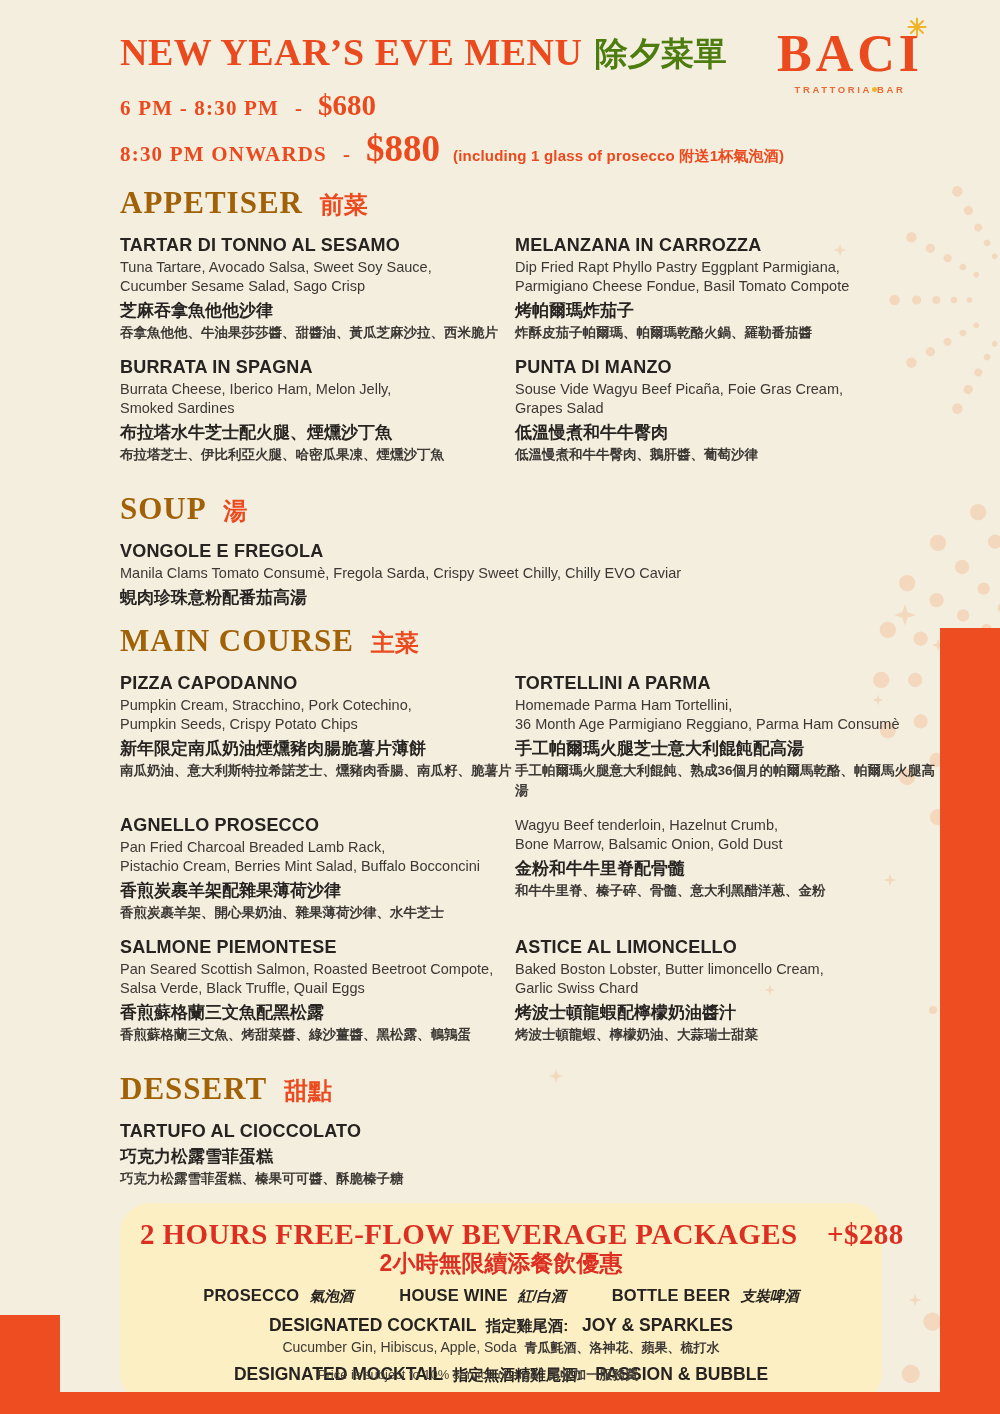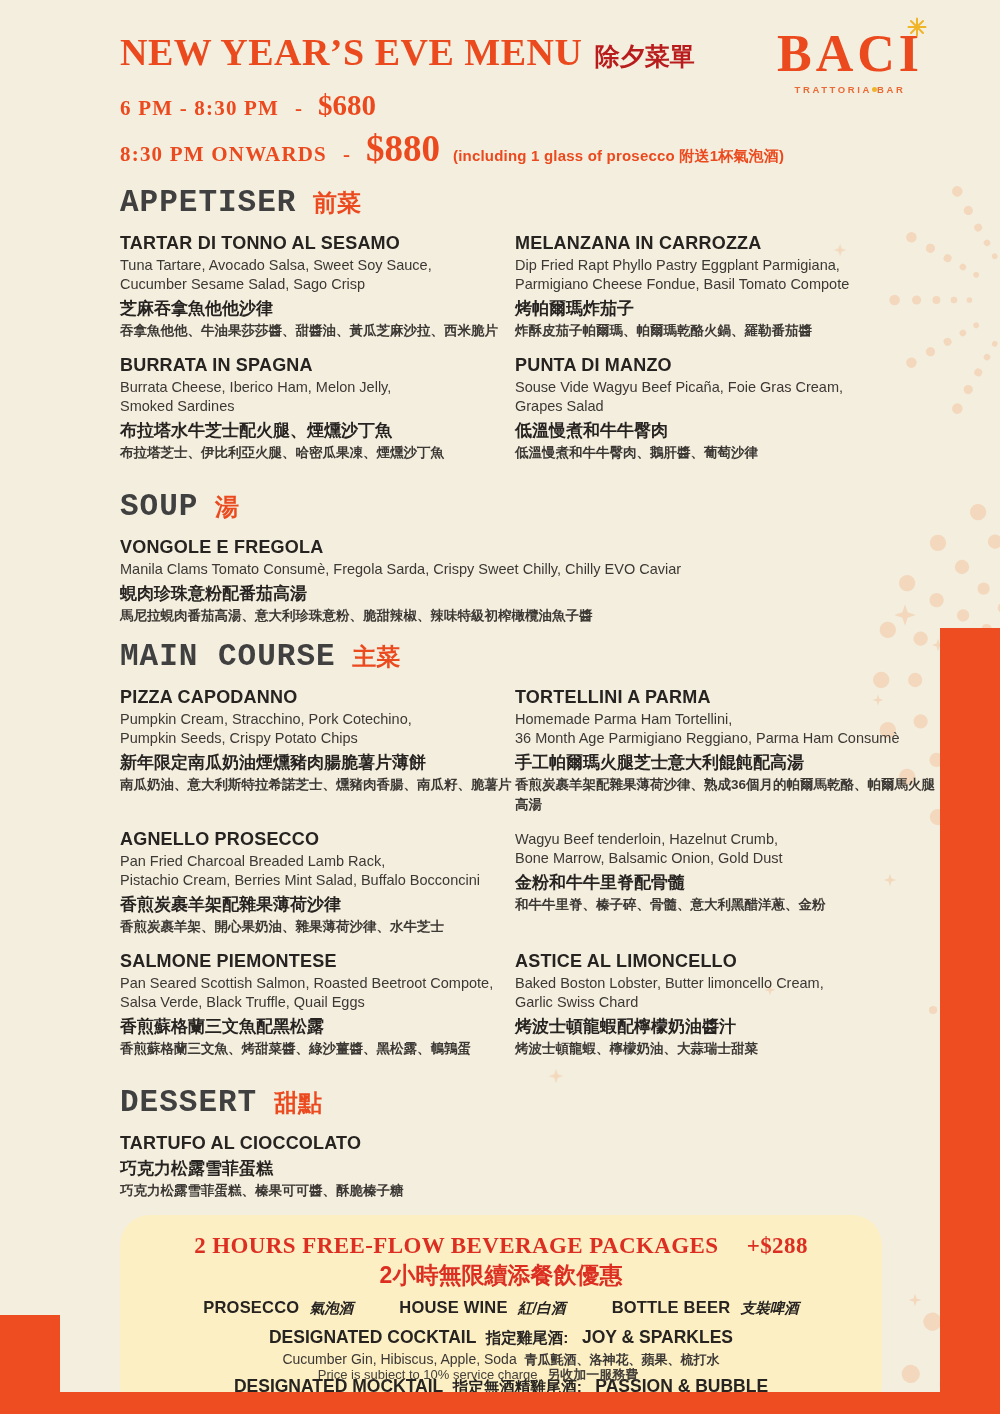--- a/index.html
+++ b/index.html
@@ -10,21 +10,21 @@
   .strip-right{right:0;top:628px;width:60px;height:786px;}
   .strip-left{left:0;top:1315px;width:60px;height:99px;}
   .strip-bottom{left:0;bottom:0;width:100%;height:22px;}
   .content{position:relative;z-index:1;padding:30px 60px 0 120px;}
 
   
   .header{position:relative;}
   .page-title{line-height:44px;white-space:nowrap;}
   .t-en{font-family:"Liberation Serif","DejaVu Serif",serif;font-weight:bold;font-size:38px;
         color:#EB4A1E;letter-spacing:.5px;margin-top:22px;}
-  .t-zh{font-size:25px;color:#b91c1c;font-weight:bold;margin-left:8px;}
+  .t-zh{font-size:33px;color:#4d7c0f;font-weight:bold;margin-left:8px;}
   .logo{position:absolute;right:0;top:-2px;text-align:center;color:#EB4A1E;width:180px;}
   .logo-word{font-family:"Liberation Serif","DejaVu Serif",serif;font-weight:bold;font-size:52px;
              line-height:52px;letter-spacing:4px;position:relative;display:inline-block;}
   .logo-burst{position:absolute;top:-11px;right:-4px;}
   .logo-sub{display:flex;align-items:center;justify-content:center;margin-top:4px;
             font-size:9.5px;font-weight:bold;letter-spacing:2.6px;color:#E86A35;}
   .logo-dot{width:5px;height:5px;border-radius:50%;background:#F0B429;}
 
   .price-line{font-family:"Liberation Serif","DejaVu Serif",serif;font-weight:bold;color:#EB4A1E;
               margin-top:10px;line-height:26px;white-space:nowrap;}
@@ -32,35 +32,35 @@
   .p-time{font-size:21px;letter-spacing:1.2px;}
   .p-dash{font-size:21px;margin:0 12px;}
   .p-amount{font-size:29px;}
   .second .p-amount{font-size:37px;}
   .p-note{font-size:15px;font-family:"Liberation Sans",sans-serif;font-weight:bold;margin-left:9px;
           letter-spacing:.2px;}
 
   
   .sec-head{margin:14px 0 12px 0;line-height:34px;white-space:nowrap;}
   .sec-head.first{margin-top:12px;}
-  .sec-en{font-family:Liberation Mono, monospace;font-weight:bold;font-size:31px;
-          color:#404040;letter-spacing:1px;}
+  .sec-en{font-family:Liberation Serif, serif;font-weight:bold;font-size:31px;
+          color:#a16207;letter-spacing:1px;}
   .sec-zh{font-size:24px;font-weight:bold;color:#EB4A1E;margin-left:10px;}
   .grid2{display:grid;grid-template-columns:395px 1fr;}
   .item{margin-bottom:13px;}
   .item-name{font-size:18px;font-weight:bold;letter-spacing:.2px;line-height:22px;color:#262320;}
   .item-desc{font-size:14.5px;line-height:19px;color:#3C3834;white-space:pre-line;margin-top:2px;}
   .item-name-zh{font-size:17px;font-weight:bold;line-height:25px;margin-top:2px;color:#262320;}
   .item-desc-zh{font-size:13.5px;font-weight:bold;line-height:20px;color:#3C3834;}
 
   
   .bev-box{margin-top:14px;width:762px;background:#FCEFC4;border-radius:30px;
            padding:16px 20px 16px 20px;text-align:center;box-sizing:border-box;}
   .bev-title{font-family:"Liberation Serif","DejaVu Serif",serif;font-weight:bold;color:#DC2F22;
-             font-size:23px;line-height:30px;letter-spacing:.4px;white-space:nowrap;}
+             font-size:29px;line-height:30px;letter-spacing:.4px;white-space:nowrap;}
   .bev-price{margin-left:22px;}
   .bev-title-zh{font-size:23px;font-weight:bold;color:#DC2F22;line-height:28px;margin-bottom:6px;}
   .bev-drinks{display:flex;justify-content:center;gap:46px;line-height:24px;margin-bottom:5px;
               white-space:nowrap;}
   .bev-drink-en{font-size:16.5px;font-weight:bold;color:#262320;letter-spacing:.2px;}
   .bev-drink-zh{font-size:14.5px;font-weight:bold;color:#262320;margin-left:6px;font-style:italic;}
   .bev-line{line-height:24px;white-space:nowrap;}
   .bev-label-en{font-size:17.5px;font-weight:bold;color:#262320;}
   .bev-label-zh{font-size:15.5px;font-weight:bold;color:#262320;margin-left:5px;}
   .bev-name{font-size:17.5px;font-weight:bold;color:#262320;margin-left:9px;}
@@ -199,41 +199,40 @@
     </div>
 
     <h2 class="sec-head">
       <span class="sec-en">SOUP</span>
       <span class="sec-zh">湯</span>
     </h2>
     <div class="item">
       <div class="item-name">VONGOLE E FREGOLA</div>
       <div class="item-desc">Manila Clams Tomato Consumè, Fregola Sarda, Crispy Sweet Chilly, Chilly EVO Caviar</div>
       <div class="item-name-zh">蜆肉珍珠意粉配番茄高湯</div>
-      <div class="item-desc-zh">馬尼拉蜆肉番茄高湯、意大利珍珠意粉、脆甜辣椒、辣味特級初榨橄欖油魚子醬</div>
     </div>
 
     <h2 class="sec-head">
       <span class="sec-en">MAIN COURSE</span>
       <span class="sec-zh">主菜</span>
     </h2>
     <div class="grid2">
       <div class="item">
         <div class="item-name">PIZZA CAPODANNO</div>
         <div class="item-desc">Pumpkin Cream, Stracchino, Pork Cotechino,
 Pumpkin Seeds, Crispy Potato Chips</div>
         <div class="item-name-zh">新年限定南瓜奶油煙燻豬肉腸脆薯片薄餅</div>
         <div class="item-desc-zh">南瓜奶油、意大利斯特拉希諾芝士、燻豬肉香腸、南瓜籽、脆薯片</div>
       </div>
       <div class="item">
         <div class="item-name">TORTELLINI A PARMA</div>
         <div class="item-desc">Homemade Parma Ham Tortellini,
 36 Month Age Parmigiano Reggiano, Parma Ham Consumè</div>
         <div class="item-name-zh">手工帕爾瑪火腿芝士意大利餛飩配高湯</div>
-        <div class="item-desc-zh">香煎炭裹羊架配雜果薄荷沙律、熟成36個月的帕爾馬乾酪、帕爾馬火腿高湯</div>
+        <div class="item-desc-zh">手工帕爾瑪火腿意大利餛飩、熟成36個月的帕爾馬乾酪、帕爾馬火腿高湯</div>
       </div>
       <div class="item">
         <div class="item-name">AGNELLO PROSECCO</div>
         <div class="item-desc">Pan Fried Charcoal Breaded Lamb Rack,
 Pistachio Cream, Berries Mint Salad, Buffalo Bocconcini</div>
         <div class="item-name-zh">香煎炭裹羊架配雜果薄荷沙律</div>
         <div class="item-desc-zh">香煎炭裹羊架、開心果奶油、雜果薄荷沙律、水牛芝士</div>
       </div>
       <div class="item">
         <div class="item-desc">Wagyu Beef tenderloin, Hazelnut Crumb,

